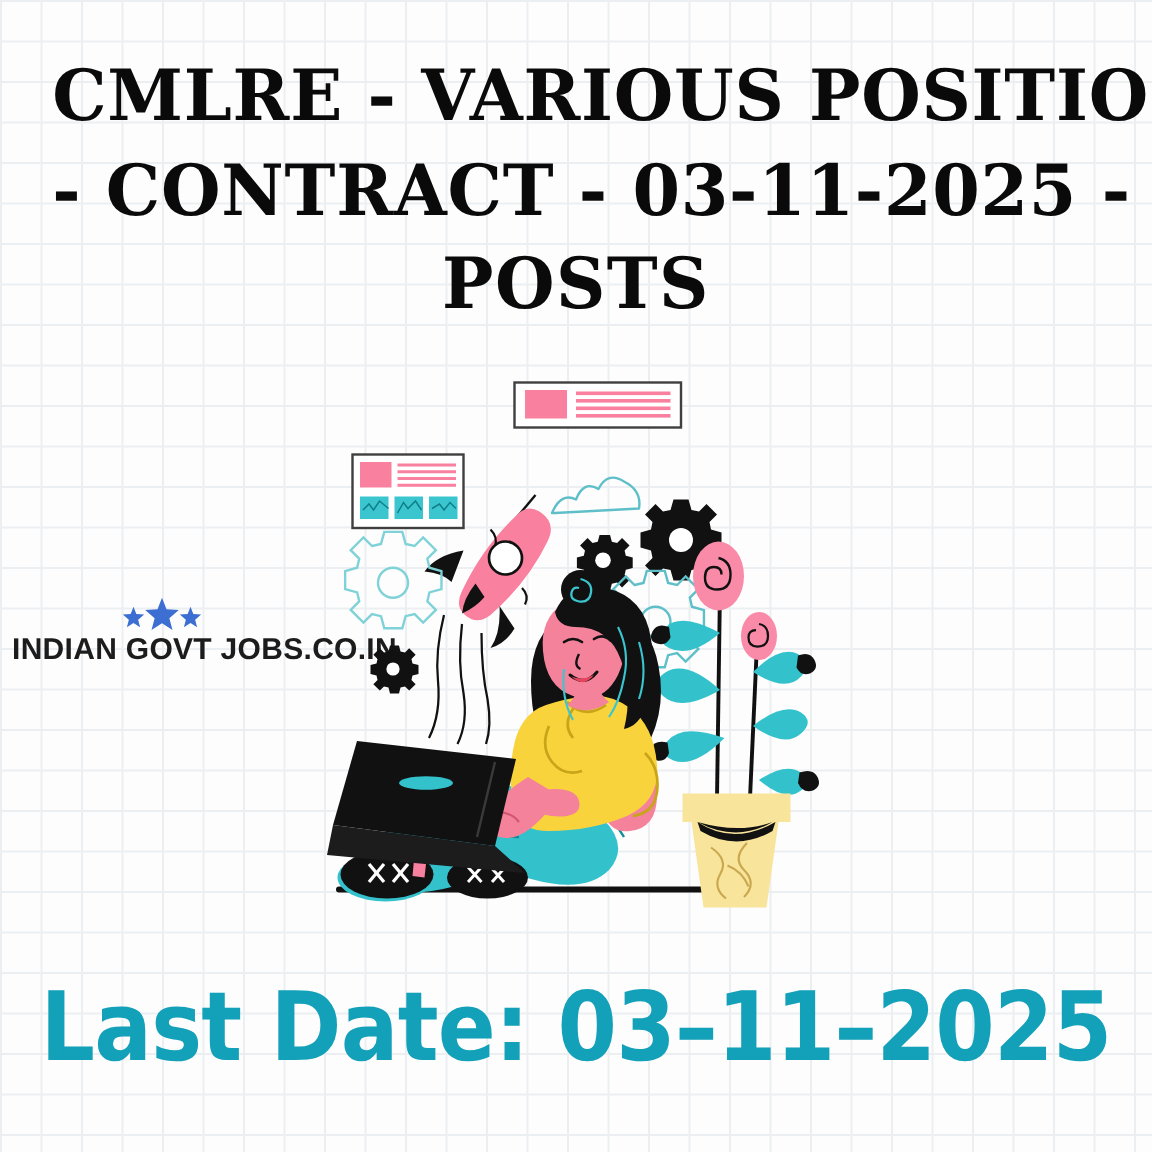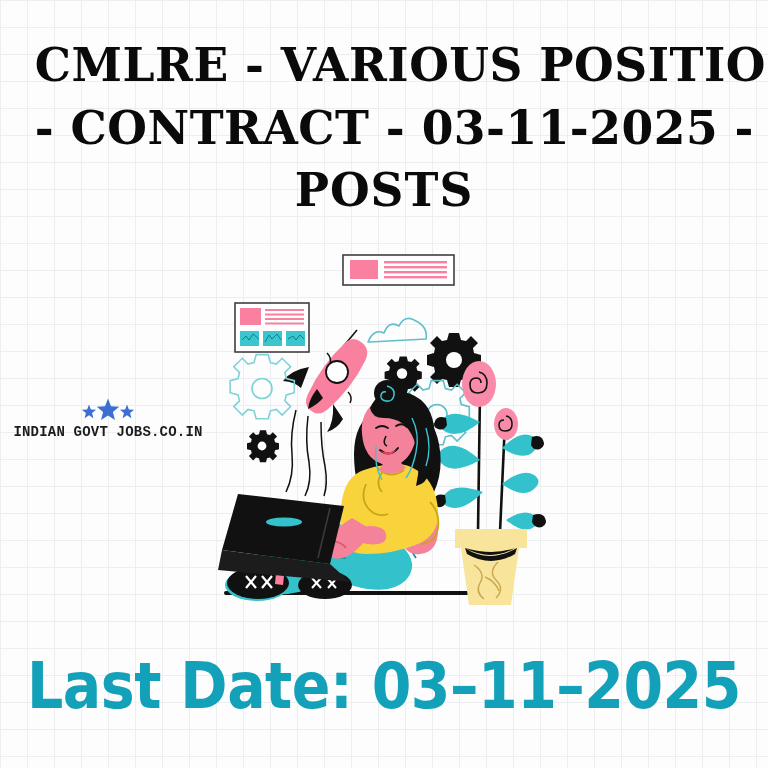--- a/index.html
+++ b/index.html
@@ -49,23 +49,23 @@
     text-align: center;
     user-select: none;
   }
   .wm-stars {
     display: block;
     height: 22px;
     line-height: 22px;
     margin-bottom: 2px;
   }
   .wm-text {
-    font-family: Liberation Mono, monospace;
+    font-family: Liberation Sans, sans-serif;
     font-weight: bold;
-    font-size: 14px;
+    font-size: 20px;
     letter-spacing: 0.2px;
     color: #1c1c1c;
     white-space: nowrap;
   }
 
   
   .illustration {
     position: absolute;
     left: 180px;
     top: 232px;

